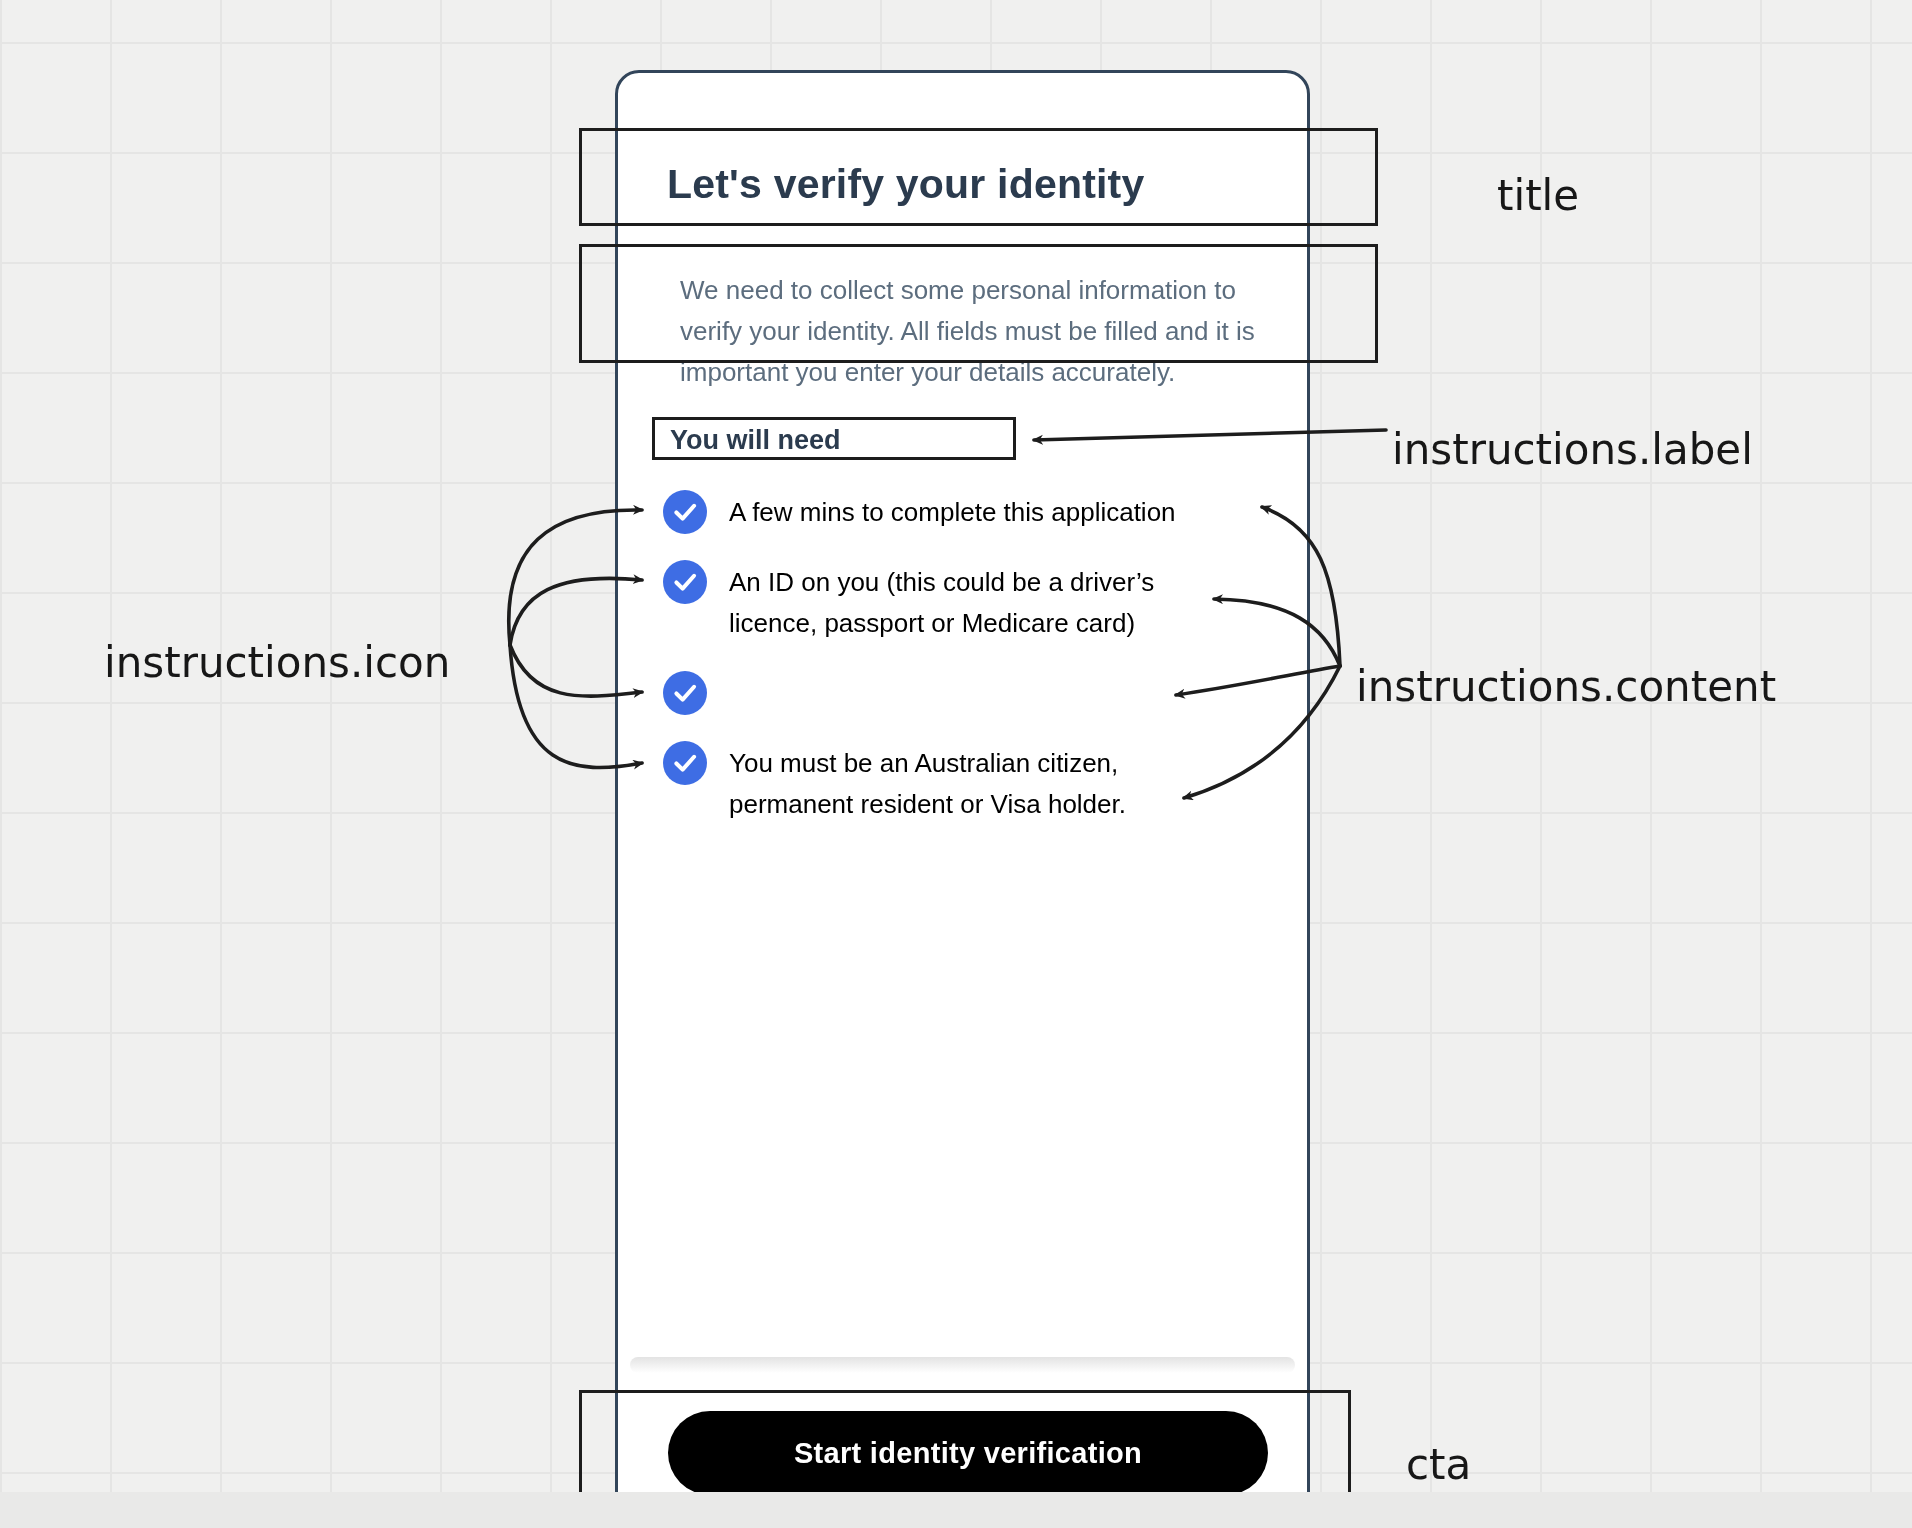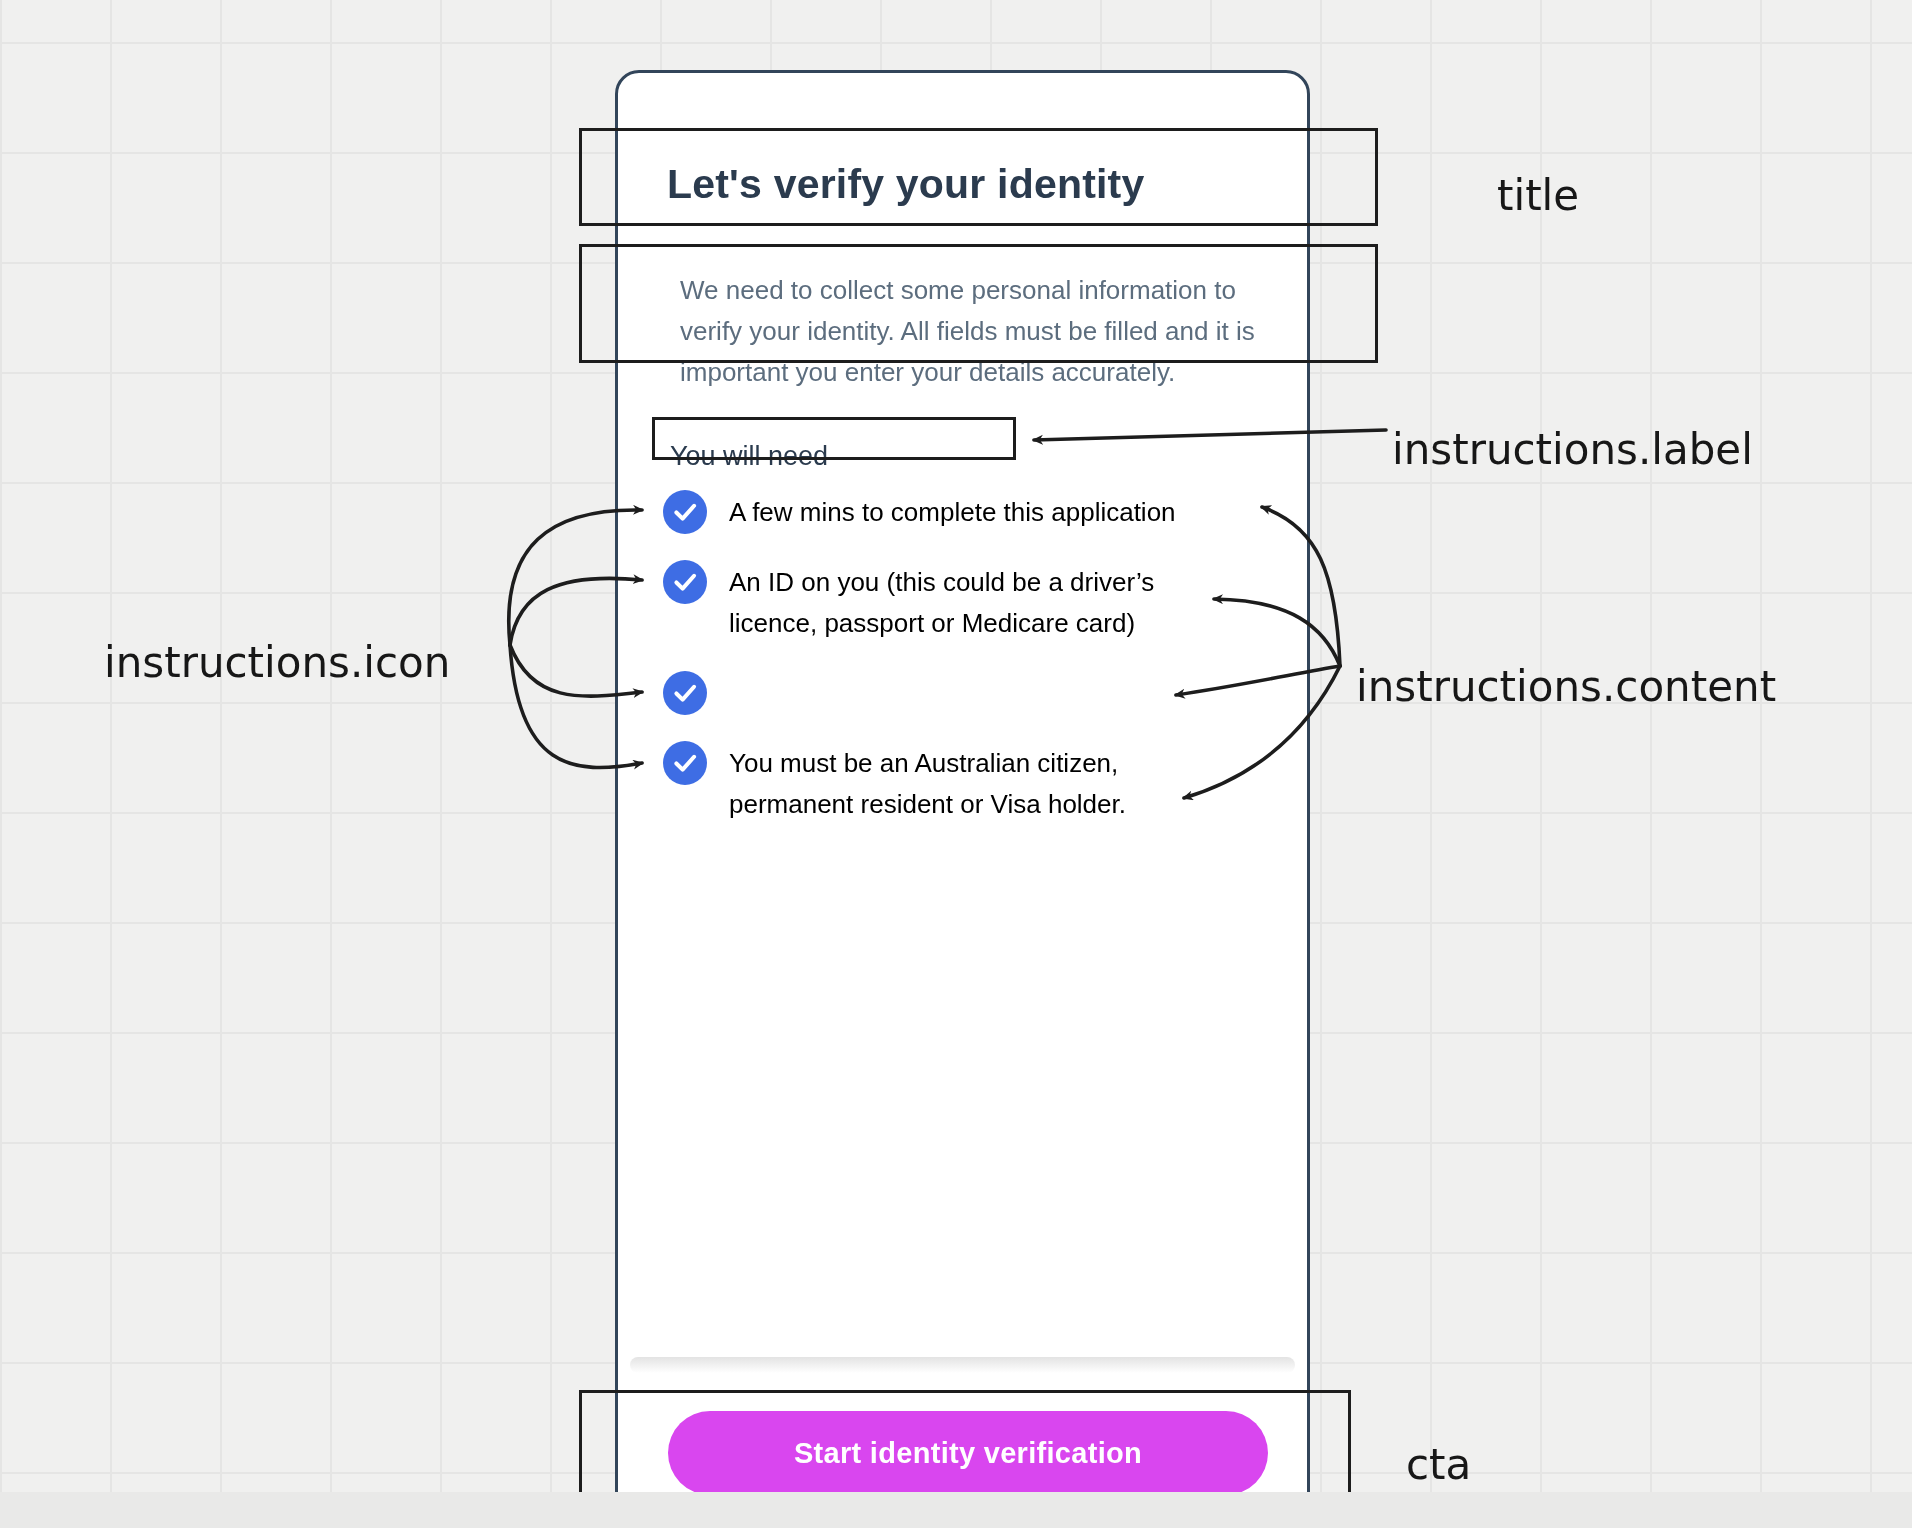--- a/index.html
+++ b/index.html
@@ -26,43 +26,43 @@
   }
   .card-title{
     position:absolute;left:49px;top:88px;margin:0;
     font-size:41px;font-weight:700;color:#2b3b4e;letter-spacing:0.2px;
   }
   .card-desc{
     position:absolute;left:49px;top:184px;margin:13px;width:600px;
     font-size:26px;line-height:41px;color:#5c6d7e;
   }
   .need-label{
-    position:absolute;left:52px;top:368px;
-    font-size:27px;font-weight:400;color:#2b3b4e;
+    position:absolute;left:52px;top:352px;
+    font-size:27px;font-weight:700;color:#2b3b4e;
   }
   .item{
     position:absolute;left:45px;display:flex;align-items:flex-start;gap:22px;
   }
   .check{
     flex:0 0 auto;width:44px;height:44px;display:block;margin-top:-2px;
   }
   .check svg{display:block;width:44px;height:44px;}
   .item-text{
     display:block;max-width:505px;
     font-size:26px;line-height:41px;color:#000000;
   }
   .footer-shadow{
     position:absolute;left:12px;right:12px;top:1284px;height:16px;
     border-radius:10px;
     background:linear-gradient(#e3e3e3, rgba(255,255,255,0));
   }
   .cta-btn{
     position:absolute;left:50px;top:1338px;width:600px;height:84px;
     border:none;border-radius:42px;
-    background:#d946ef;color:#ffffff;
+    background:#000000;color:#ffffff;
     font-family:"Liberation Sans", sans-serif;
     font-size:29px;font-weight:700;letter-spacing:0.3px;
     cursor:pointer;
   }
   
   .abox{
     position:absolute;border:3px solid #1d1d1d;background:transparent;
     box-sizing:border-box;z-index:4;
   }
   .alabel{

